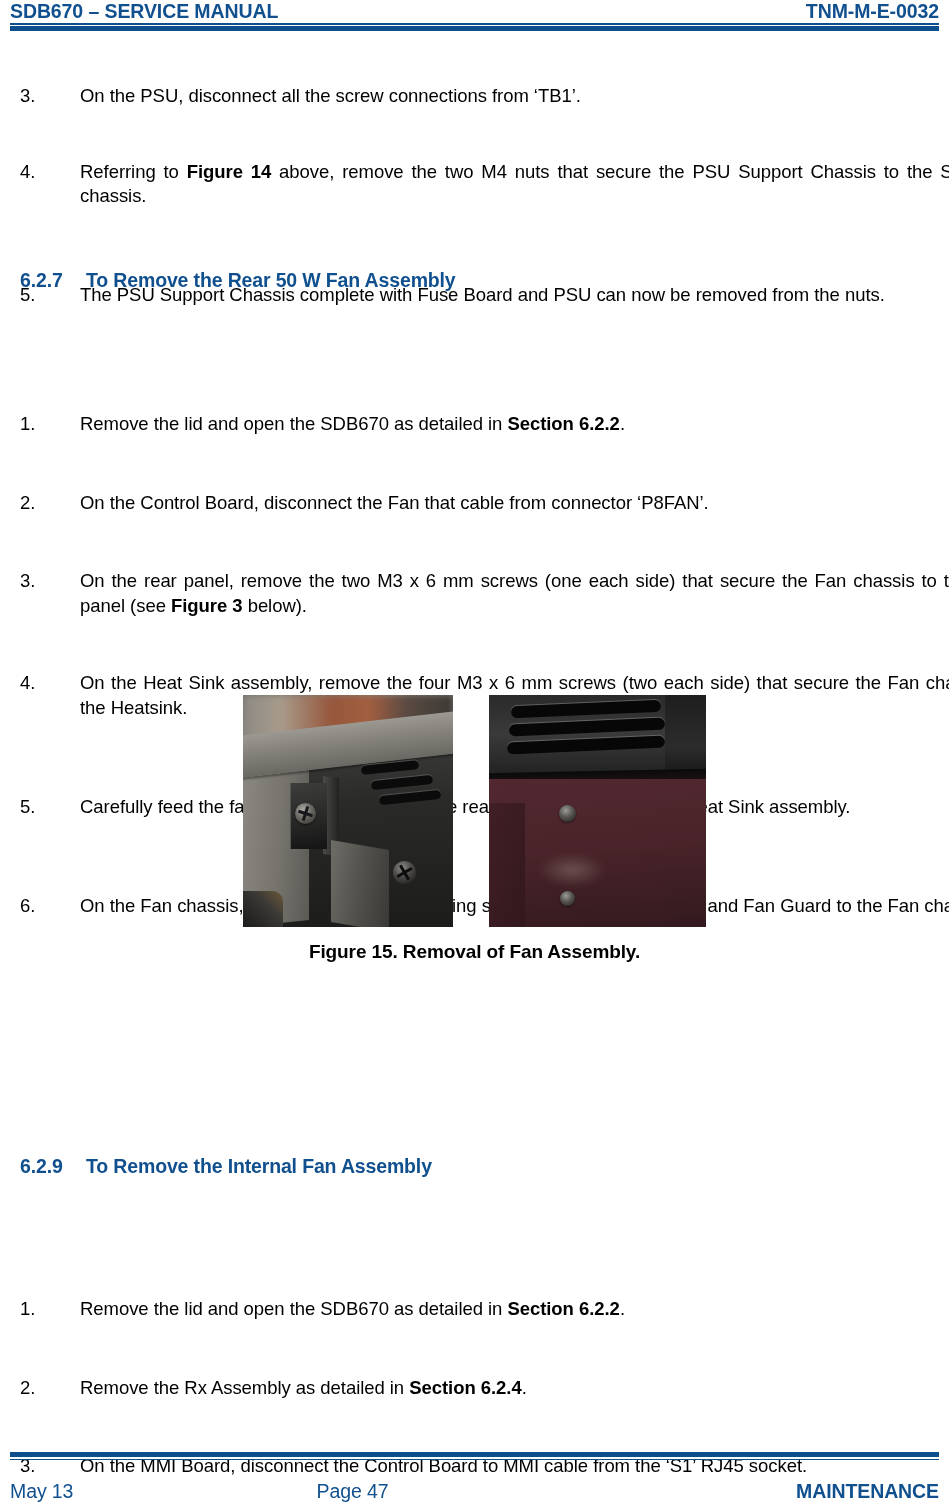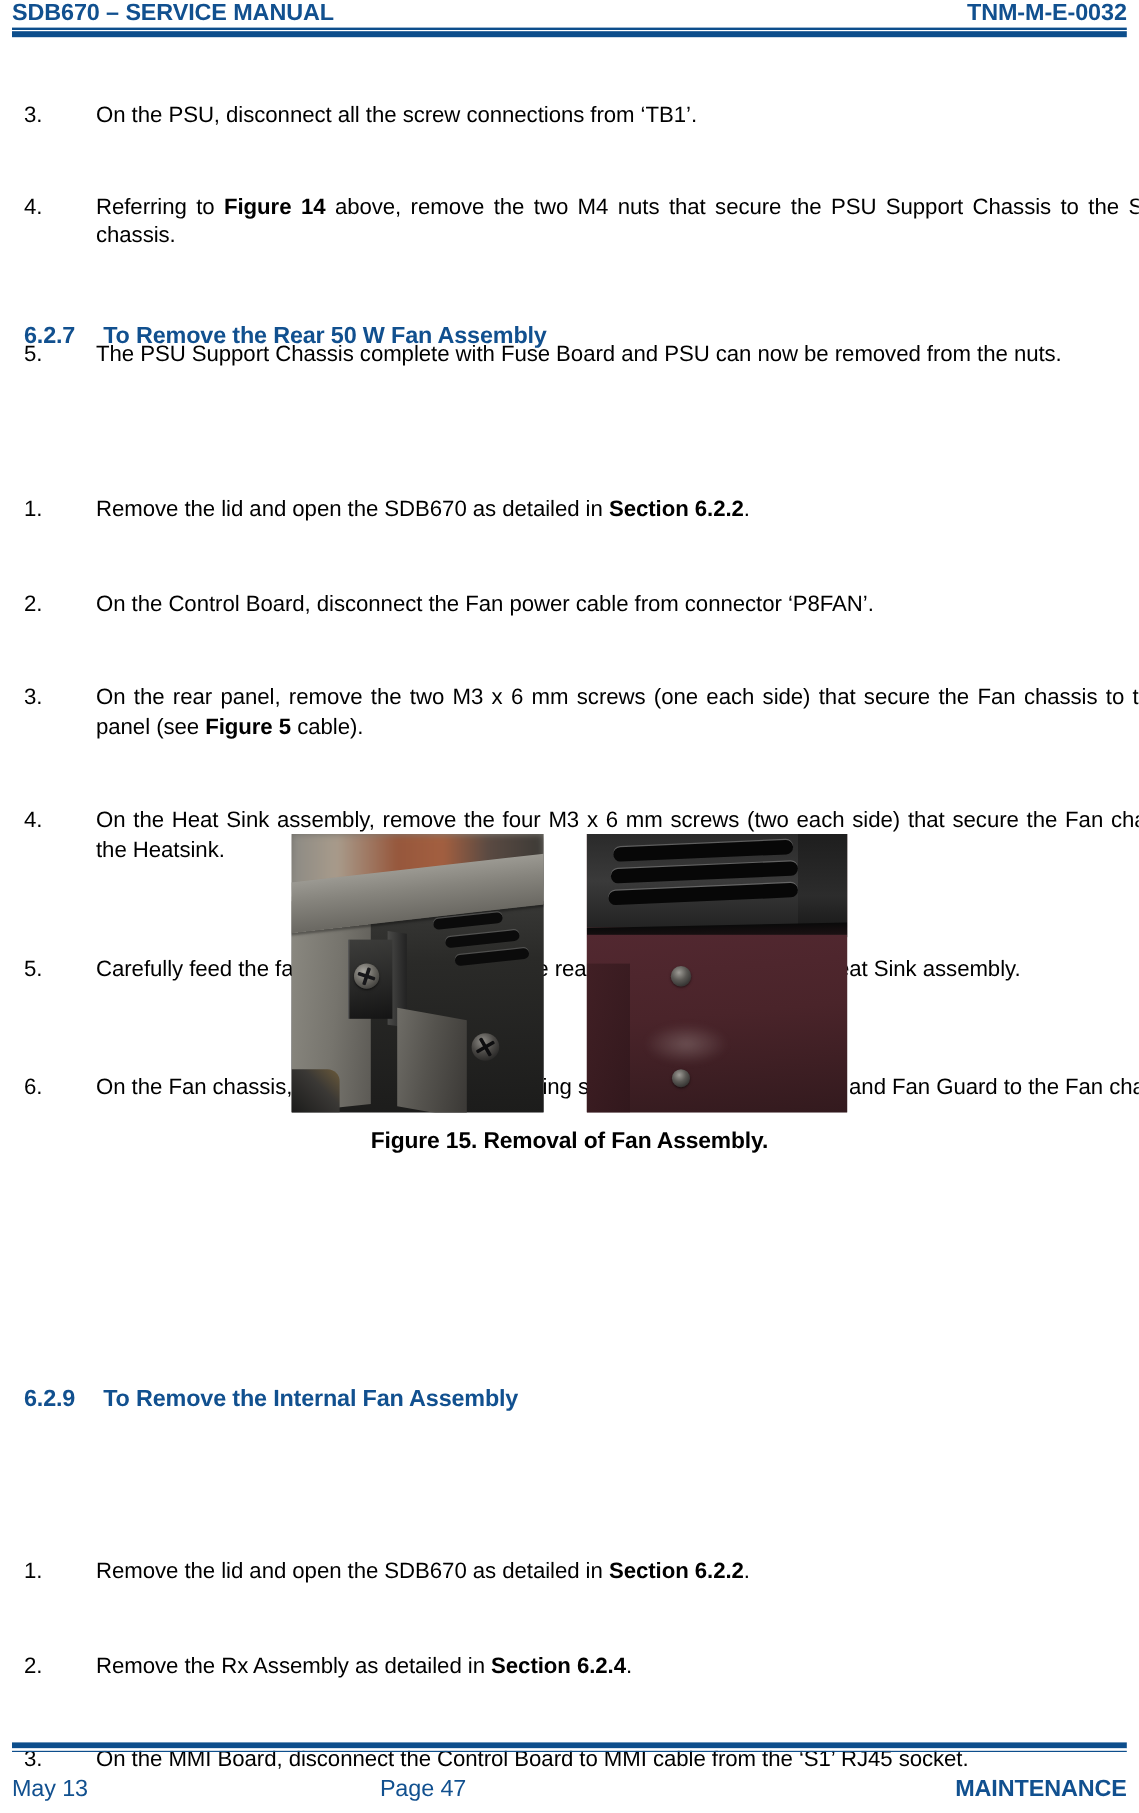--- a/index.html
+++ b/index.html
@@ -354,25 +354,25 @@
       <span class="num">6.2.7</span><span>To Remove the Rear 50 W Fan Assembly</span>
     </h2>
 
     <ol class="steps">
       <li class="step nojustify p-b1">
         <span class="marker">1.</span>
         <span class="body"><span>Remove the lid and open the SDB670 as detailed in </span><b>Section 6.2.2</b><span>.</span></span>
       </li>
       <li class="step nojustify p-b2">
         <span class="marker">2.</span>
-        <span class="body"><span>On the Control Board, disconnect the Fan power cable from connector ‘P8FAN’.</span></span>
+        <span class="body"><span>On the Control Board, disconnect the Fan that cable from connector ‘P8FAN’.</span></span>
       </li>
       <li class="step justify p-b3">
         <span class="marker">3.</span>
-        <span class="body"><span>On the rear panel, remove the two M3 x 6 mm screws (one each side) that secure the Fan chassis to the rear panel (see </span><b>Figure 5</b><span> cable).</span></span>
+        <span class="body"><span>On the rear panel, remove the two M3 x 6 mm screws (one each side) that secure the Fan chassis to the rear panel (see </span><b>Figure 3</b><span> below).</span></span>
       </li>
       <li class="step justify p-b4">
         <span class="marker">4.</span>
         <span class="body"><span>On the Heat Sink assembly, remove the four M3 x 6 mm screws (two each side) that secure the Fan chassis to the Heatsink.</span></span>
       </li>
       <li class="step justify p-b5">
         <span class="marker">5.</span>
         <span class="body"><span>Carefully feed the fan power cable through the rear panel and through the Heat Sink assembly.</span></span>
       </li>
       <li class="step justify p-b6">

